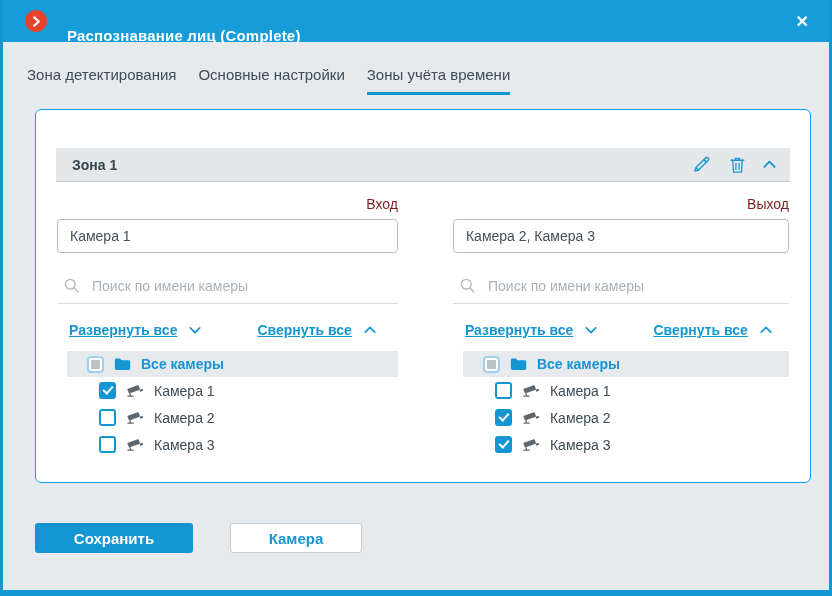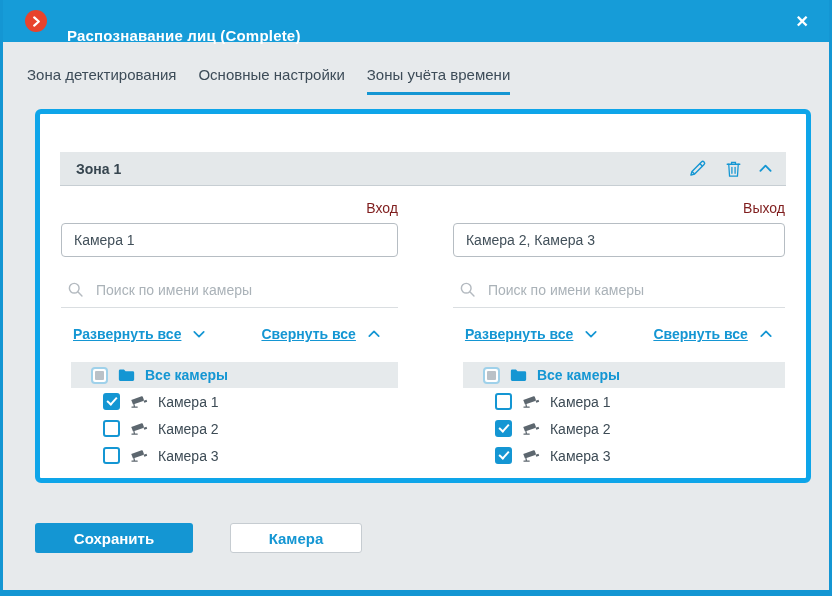--- a/index.html
+++ b/index.html
@@ -34,21 +34,21 @@
   
   .tabs { display:flex; gap:22px; padding:24px 24px 0 24px; }
   .tab { font-size:15px; color:#3d4c58; padding-bottom:9px; border-bottom:3px solid transparent; white-space:nowrap; }
   .tab.active { border-bottom-color:#1496d3; }
 
   
   .card {
     margin:14px 19px 0 32px;
     width:776px; height:374px;
     background:#ffffff;
-    border:5px solid #0ea5e9;
+    border:1px solid #0ea5e9;
     border-radius:6px;
     padding:38px 20px 0 20px;
   }
 
   .zone-header {
     height:34px; background:#e4e8ea;
     border-bottom:1px solid #c7ced3;
     display:flex; align-items:center;
     padding:0 14px 0 16px;
     margin-bottom:14px;
@@ -75,21 +75,21 @@
     border:none; outline:none; flex:1; font-size:14px; color:#42505a;
     font-family:"Liberation Sans", sans-serif; background:transparent;
   }
   .search input::placeholder { color:#aab2b8; }
 
   .links { margin-top:18px; padding-left:12px; display:flex; }
   .link { color:#1496d3; font-size:14px; font-weight:bold; text-decoration:underline; display:flex; align-items:center; gap:12px; cursor:default; }
   .link + .link { margin-left:56px; }
   .link svg { flex:none; }
 
-  .tree { margin-top:20px; margin-left:10px; }
+  .tree { margin-top:13px; margin-left:10px; }
   .tree-root {
     height:26px; background:#e6eaec;
     display:flex; align-items:center; gap:10px;
     padding-left:20px;
   }
   .tree-root .root-label { color:#1496d3; font-size:14px; font-weight:bold; }
   .tree-item { height:27px; display:flex; align-items:center; gap:10px; padding-left:32px; font-size:14px; color:#3d4b55; }
 
   .cb { width:17px; height:17px; border:2px solid #1496d3; border-radius:3px; background:#fff; position:relative; flex:none; }
   .cb.checked { background:#1496d3; }

